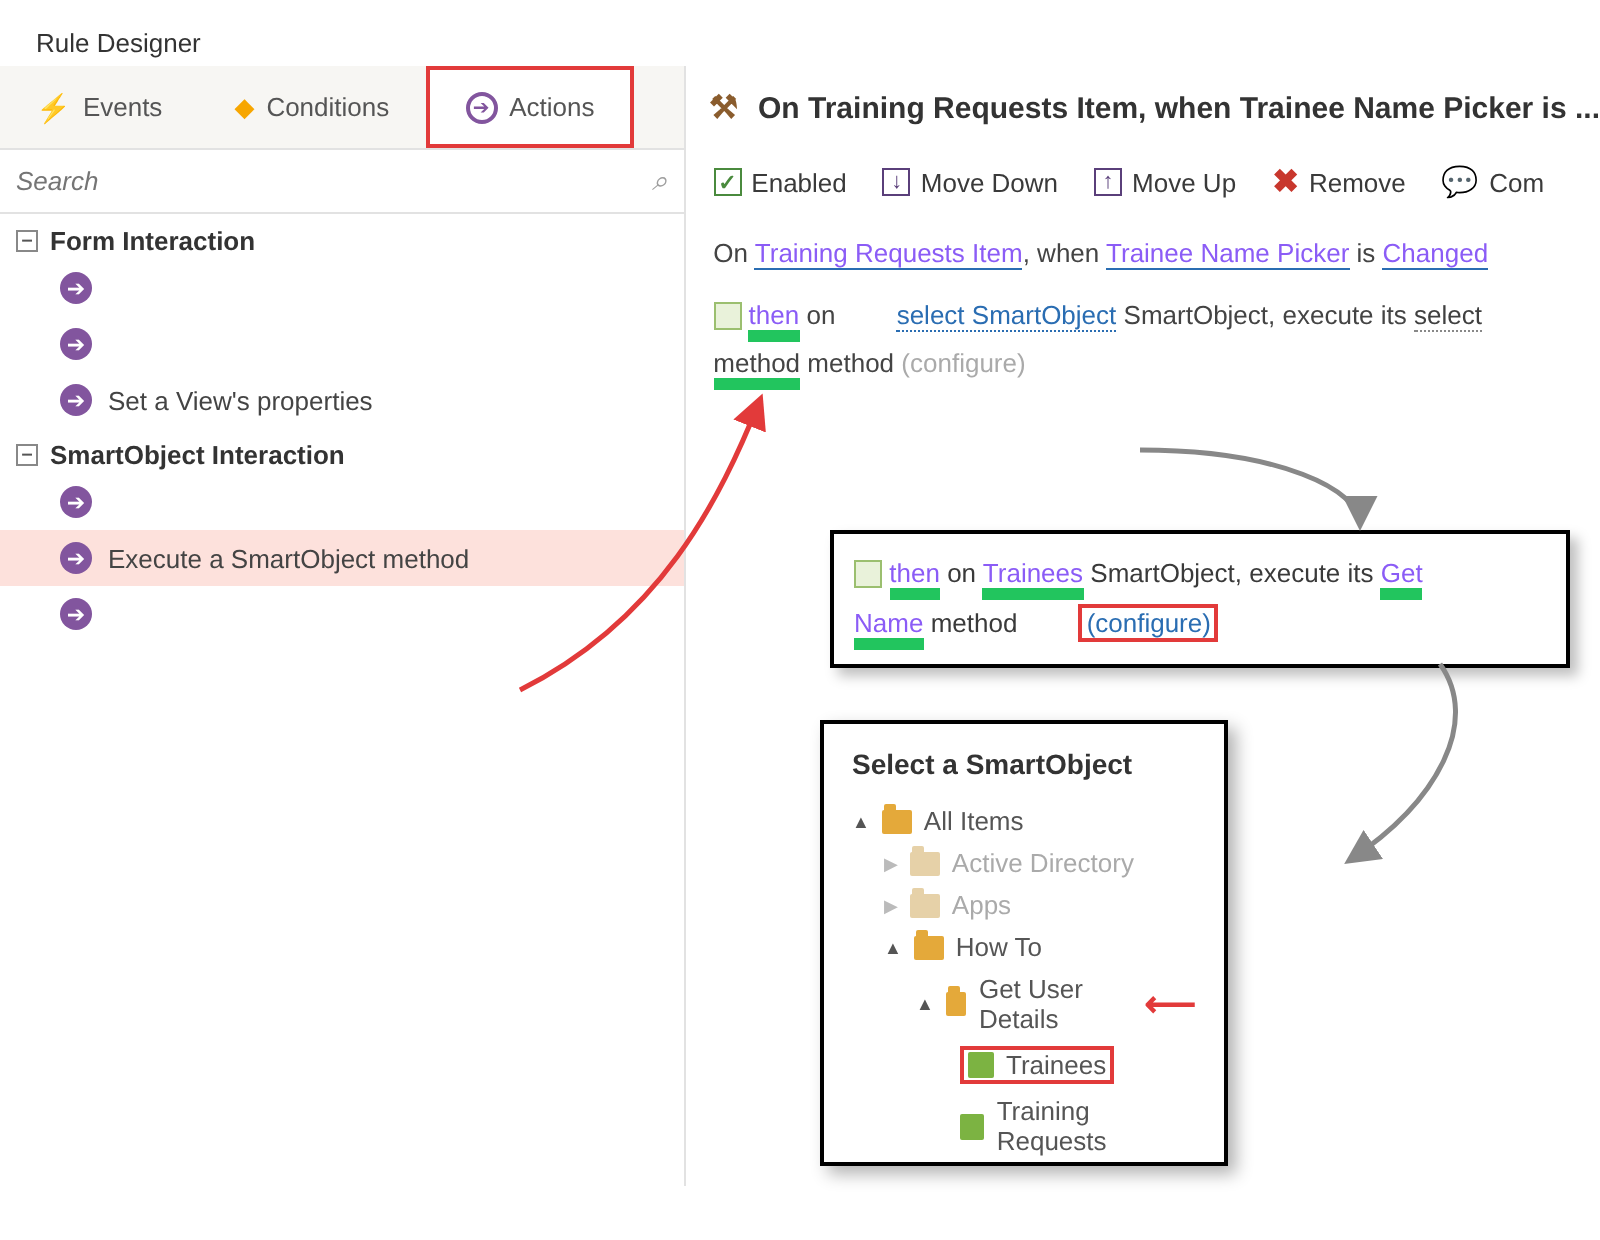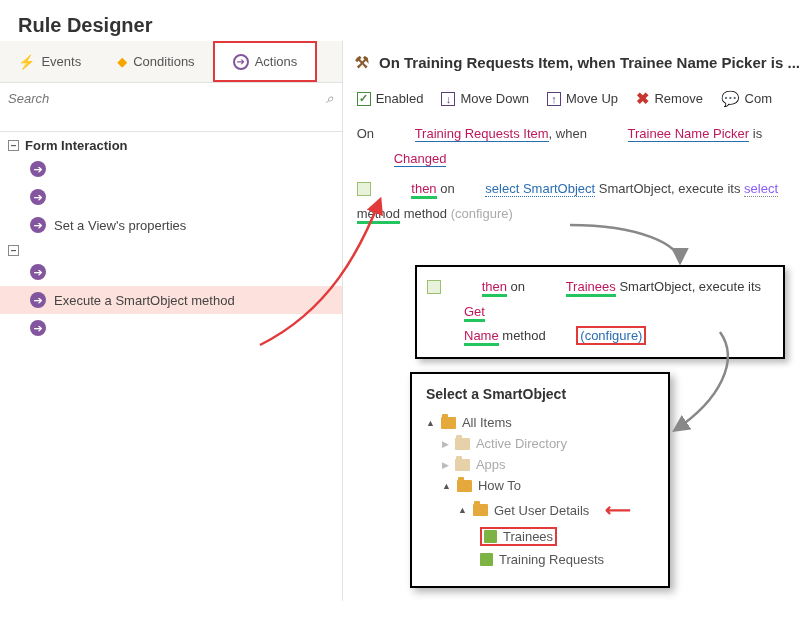--- a/index.html
+++ b/index.html
@@ -1,50 +1,50 @@
 <!DOCTYPE html>
 <html><head>
 <meta charset="utf-8">
 <style>
   * { box-sizing: border-box; font-family: "Segoe UI", Arial, sans-serif; }
   body { margin:0; width:800px; height:620px; background:#fff; color:#3a3a3a; font-size:13px; position:relative; overflow:hidden;}
-  .header { padding:14px 18px 4px; font-size:20px; color:#333;font-weight:bold;}
+  .header { padding:14px 18px 4px; font-size:13px; color:#333;}
   .main { display:flex; height:560px;}
   .left { width:360px; border-right:1px solid #e2e2e2;}
   .tabs { display:flex; align-items:center; height:42px; background:#f7f6f3; border-bottom:1px solid #e2e2e2;}
   .tab { display:flex; align-items:center; gap:6px; padding:0 18px; height:100%; color:#555; cursor:pointer;}
   .tab.selected { border:2px solid #e23a3a; background:#fff;}
   .bolt { color:#f7a600; font-size:14px;}
   .diamond { color:#f7a600; font-size:13px;}
   .arrowcircle { width:16px; height:16px; border-radius:50%; border:2px solid #82559e; display:inline-flex; align-items:center; justify-content:center; font-size:10px; color:#82559e; background:#fff;}
-  .search { display:flex; align-items:center; border-bottom:1px solid #e2e2e2; padding:4px 8px 21px 4px; color:#aaa; font-style:italic;}
+  .search { display:flex; align-items:center; border-bottom:1px solid #e2e2e2; padding:4px 8px 4px 4px; color:#aaa; font-style:italic;}
   .search input { border:0; outline:0; flex:1; font-style:italic; color:#777; font-size:13px; padding:4px;}
   .mag { font-size:14px; color:#9e9e9e;}
   .group { padding:6px 8px 2px 8px; display:flex; align-items:center; gap:6px; font-weight:600; color:#333;}
   .expander { width:11px; height:11px; border:1px solid #888; font-size:10px; line-height:9px; text-align:center; color:#555; display:inline-block;}
   .item { display:flex; align-items:center; gap:8px; padding:6px 8px 6px 30px; color:#444; cursor:pointer;}
   .item .icon { width:16px; height:16px; border-radius:50%; background:#82559e; display:inline-flex; align-items:center; justify-content:center; color:#fff; font-size:11px; flex:none;}
   .item.highlight { background:#fde1dc;}
   .right { flex:1; padding:0 0 0 8px; position:relative;}
   .rtitle { display:flex; align-items:center; gap:10px; height:42px; font-size:15px; font-weight:600; color:#333; padding-left:4px; white-space:nowrap; overflow:hidden;}
   .gavel { font-size:16px; color:#8a5c2d;}
   .toolbar { display:flex; align-items:center; gap:18px; padding:6px 6px 10px 6px; white-space:nowrap; overflow:hidden;}
   .tbtn { display:flex; align-items:center; gap:5px; color:#3a3a3a; cursor:pointer;}
   .cb { width:14px; height:14px; border:1px solid #4a8a3d; display:inline-flex; align-items:center; justify-content:center; color:#4a8a3d; font-size:11px; font-weight:bold;}
   .mov { width:14px; height:14px; border:1px solid #5a3f7a; display:inline-flex; align-items:center; justify-content:center; color:#5a3f7a; font-size:11px;}
   .xrm { color:#c8372d; font-size:16px; font-weight:bold;}
   .cmt { color:#2a4d8f; font-size:15px;}
   .body { padding:4px 0 0 6px; line-height:1.9; color:#444;}
-  .lk { color:#be185d; border-bottom:1px solid #2a6db2; cursor:pointer;margin-left:37px;}
+  .lk { color:#8b5cf6; border-bottom:1px solid #2a6db2; cursor:pointer;}
   .mini { width:14px; height:14px; border:1px solid #9bbf6f; display:inline-block; vertical-align:-3px; background:#e9f2da;}
-  .underred { border-bottom:3px solid #22c55e;}
+  .underred { border-bottom:6px solid #22c55e;}
   .dotted { border-bottom:1px dotted #2a6db2; color:#2a6db2;margin-left:27px;}
-  .dotted-grey { border-bottom:1px dotted #888; color:#8b5cf6;}
+  .dotted-grey { border-bottom:1px dotted #888; color:#404040;}
   .box1 { position:absolute; left:415px; top:265px; width:370px; border:2px solid #000; background:#fff; padding:8px 10px; box-shadow:4px 4px 6px rgba(0,0,0,.25); line-height:1.9;}
-  .box2 { position:absolute; left:410px; top:360px; width:260px; border:2px solid #000; background:#fff; padding:12px 14px 16px; box-shadow:4px 4px 8px rgba(0,0,0,.3);margin-top:12px;}
+  .box2 { position:absolute; left:410px; top:360px; width:204px; border:2px solid #000; background:#fff; padding:12px 14px 0; box-shadow:4px 4px 8px rgba(0,0,0,.3);}
   .box2 h4 { margin:0 0 10px 0; font-size:14px; font-weight:600; color:#333;}
   .treeRow { display:flex; align-items:center; gap:6px; padding:3px 0; color:#555;}
   .treeRow.dim { color:#aaa;}
   .tri { font-size:9px; color:#555;}
   .triDim { color:#bbb;}
   .fld { width:15px; height:12px; background:#e4a93a; border-radius:1px; display:inline-block; position:relative;}
   .fld:before { content:""; position:absolute; top:-3px; left:1px; width:6px; height:3px; background:#e4a93a; border-radius:1px 1px 0 0;}
   .fldDim { background:#e6d1a8;}
   .fldDim:before { background:#e6d1a8;}
   .so { width:13px; height:13px; background:#7cb342; display:inline-block; border-radius:1px;}
@@ -90,20 +90,21 @@
     <div class="item">
       <span class="icon">➔</span>
     </div>
     <div class="item">
       <span class="icon">➔</span>
       <span>Set a View's properties</span>
     </div>
 
     <div class="group">
       <span class="expander">–</span>
+      <span>SmartObject Interaction</span>
     </div>
     <div class="item">
       <span class="icon">➔</span>
     </div>
     <div class="item highlight">
       <span class="icon">➔</span>
       <span>Execute a SmartObject method</span>
     </div>
     <div class="item">
       <span class="icon">➔</span>

